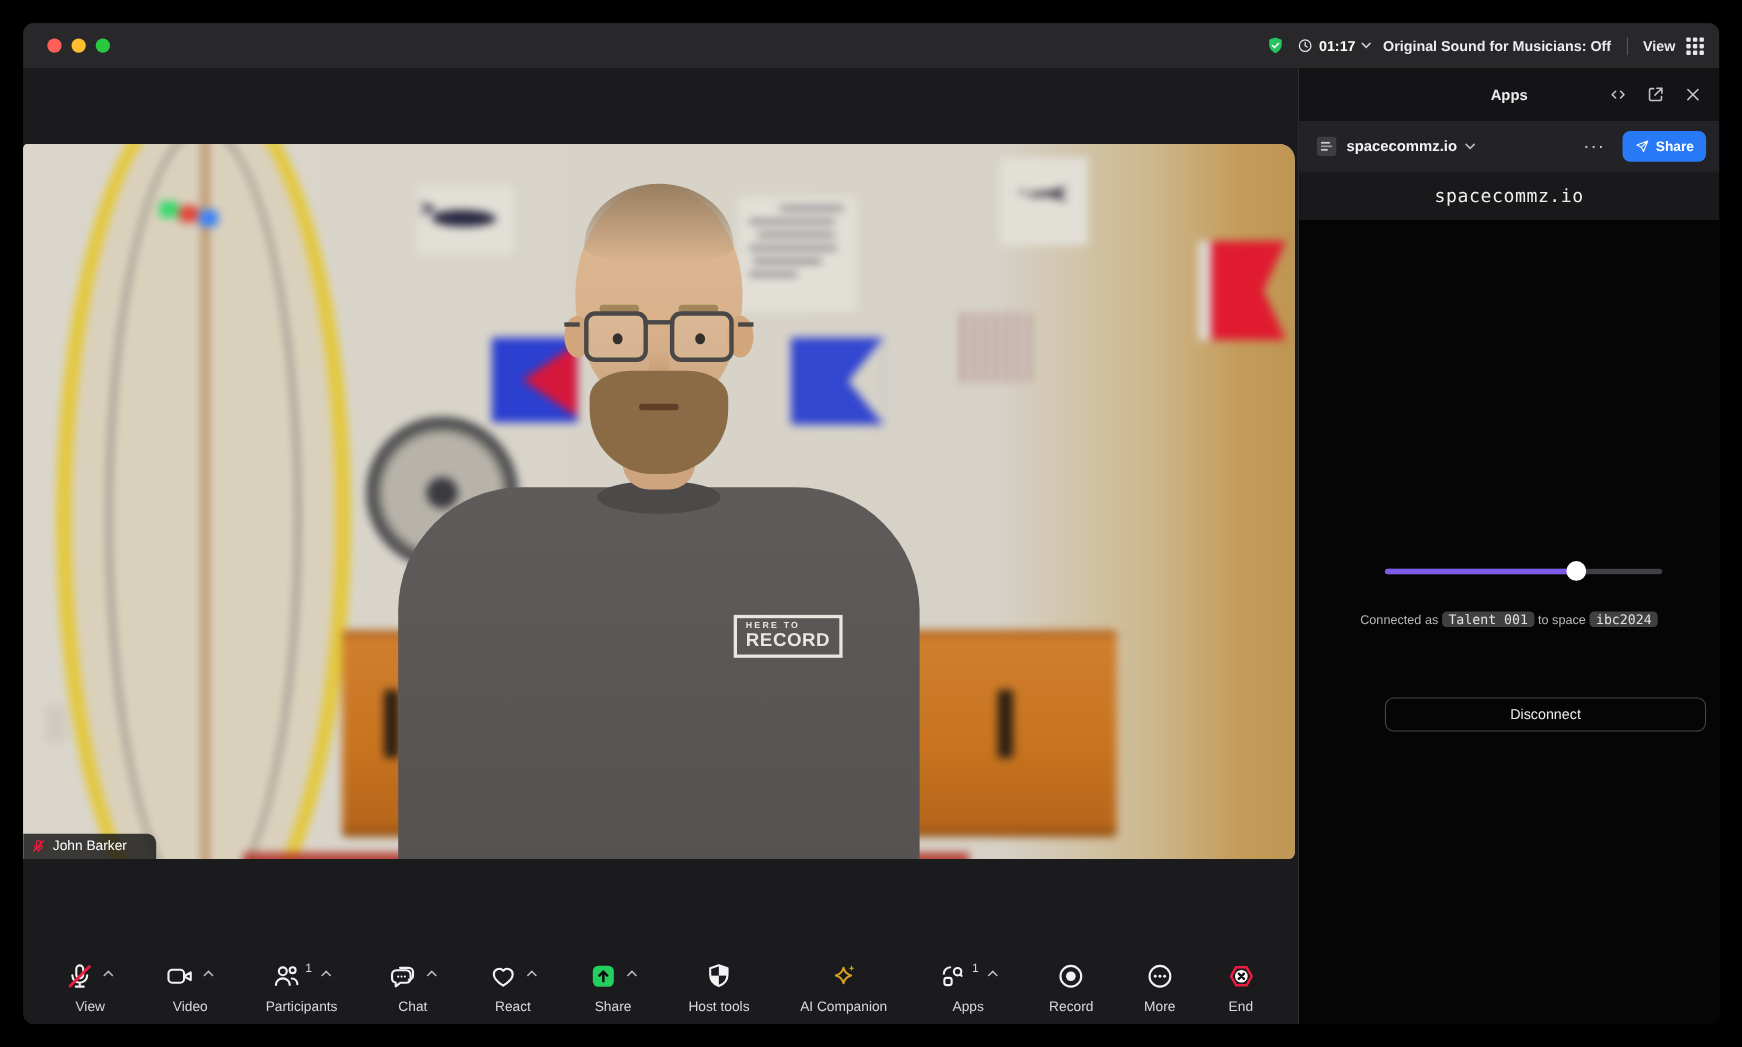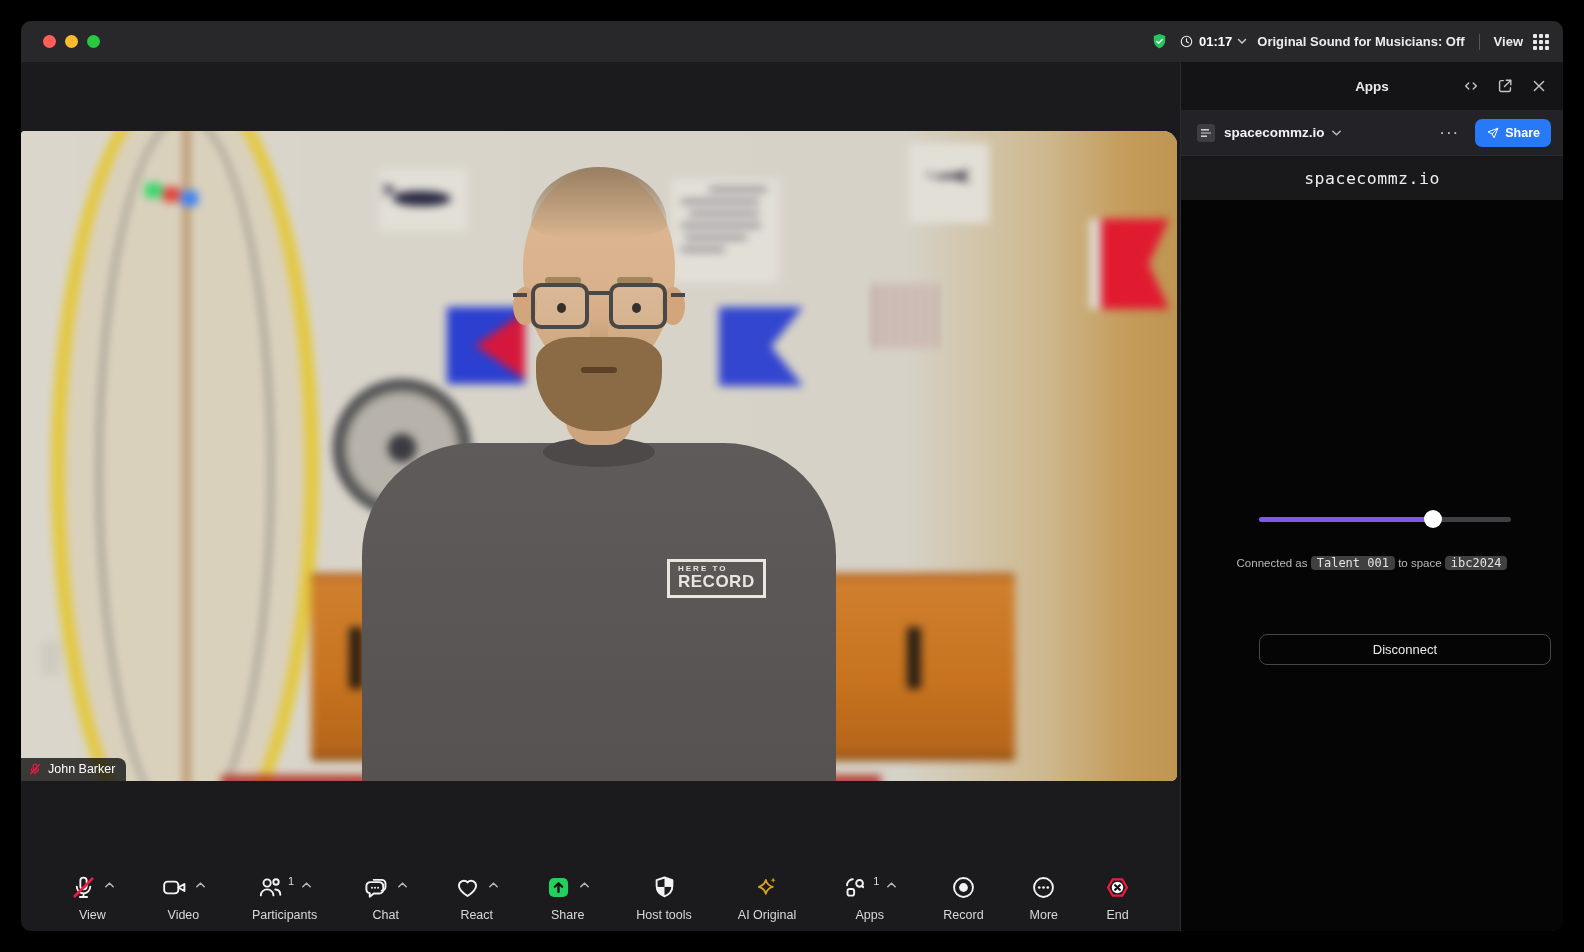--- a/index.html
+++ b/index.html
@@ -84,21 +84,21 @@
     background:linear-gradient(180deg,rgba(0,0,0,0),#c2966d);border-radius:0 0 8px 8px;}
   .beard{position:absolute;left:50%;transform:translateX(-50%);top:168px;width:126px;height:94px;
     background:#8a6b46;border-radius:30% 30% 46% 46% / 26% 26% 62% 62%;}
   .mouth{position:absolute;left:50%;transform:translateX(-50%);top:30px;width:36px;height:6px;background:#5d4026;border-radius:3px;}
   .shirt-logo{position:absolute;left:50%;transform:translateX(68px);top:428px;border:3px solid #e9e6e0;
     color:#e9e6e0;padding:2px 8px 3px;background:rgba(88,85,84,.25);}
   .shirt-logo .l1{font-size:8px;letter-spacing:2px;font-weight:700;}
   .shirt-logo .l2{font-size:17px;letter-spacing:.5px;font-weight:700;margin-top:-1px;}
   
   #name-label{position:absolute;left:0;bottom:0;background:rgba(18,18,18,.8);border-radius:0 8px 0 0;
-    display:flex;align-items:center;gap:6px;padding:4px 11px 5px 7px;color:#fff;font-size:12.5px;}
+    display:flex;align-items:center;gap:6px;padding:4px 27px 5px 7px;color:#fff;font-size:12.5px;}
   
   #toolbar{position:absolute;left:0;top:760px;width:1159px;height:149px;display:flex;justify-content:center;
     align-items:center;gap:46px;}
   .tb-item{display:flex;flex-direction:column;align-items:center;cursor:pointer;position:relative;}
   .tb-icon-row{display:flex;align-items:flex-end;height:30px;}
   .tb-label{margin-top:7px;font-size:12.5px;color:#d9d9db;white-space:nowrap;}
   .tb-chevron{margin-left:7px;margin-bottom:12px;}
   .tb-badge{font-size:11px;color:#d9d9db;margin-left:4px;margin-bottom:14px;}
   
   #panel{position:absolute;left:1159px;top:41px;width:383px;height:869px;background:#050506;border-left:1px solid #2c2c2f;box-sizing:border-box;}
@@ -398,21 +398,21 @@
 
       <div class="tb-item">
         <div class="tb-icon-row">
           <span>
               <svg width="27" height="27" viewBox="0 0 24 24" fill="none">
                 <path d="M11.4 5.2c.9 3.7 2.5 5.3 6.2 6.2-3.7.9-5.3 2.5-6.2 6.2-.9-3.7-2.5-5.3-6.2-6.2 3.7-.9 5.3-2.5 6.2-6.2z" stroke="#D7A021" stroke-width="1.6" stroke-linejoin="round"></path>
                 <path d="M17.9 3l.6 1.9 1.9.6-1.9.6-.6 1.9-.6-1.9-1.9-.6 1.9-.6z" fill="#D7A021"></path>
               </svg>
             </span>
         </div>
-        <div class="tb-label">AI Original</div>
+        <div class="tb-label">AI Companion</div>
       </div>
 
       <div class="tb-item">
         <div class="tb-icon-row">
           <span>
               <svg width="27" height="27" viewBox="0 0 24 24" fill="none" stroke="#f2f2f4" stroke-width="1.7" stroke-linecap="round" stroke-linejoin="round">
                 <path d="M9.6 4.7A5.4 5.4 0 0 0 4.5 10"></path>
                 <circle cx="15.6" cy="8.3" r="3"></circle>
                 <path d="M17.8 10.4l1 1.3"></path>
                 <rect x="4.9" y="13.3" width="5.9" height="5.9" rx="1.9"></rect>

